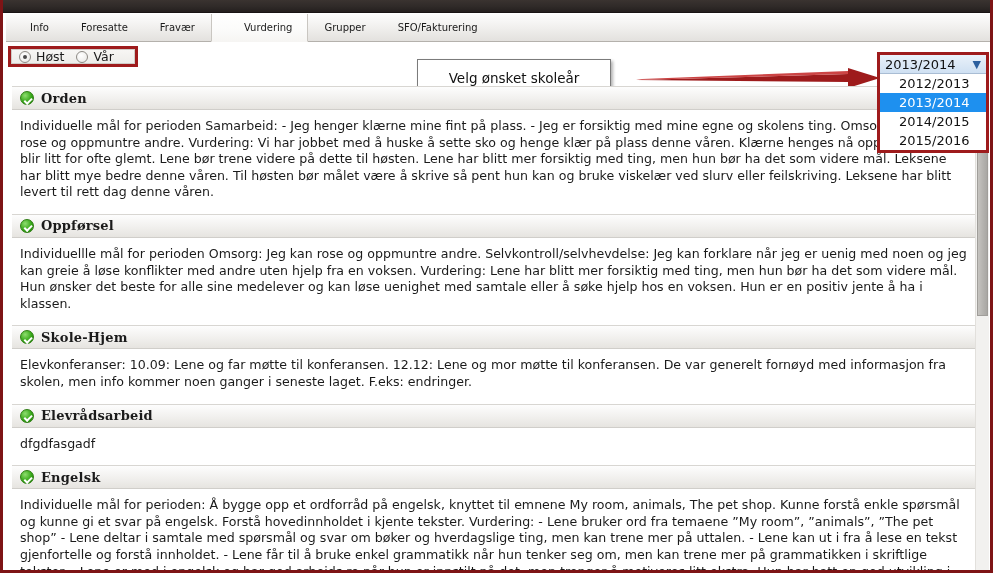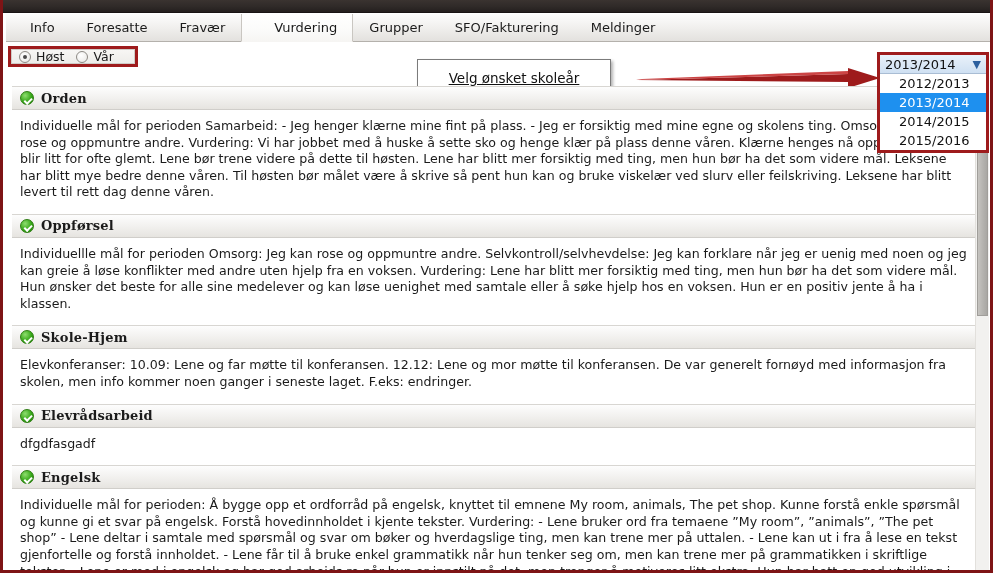--- a/index.html
+++ b/index.html
@@ -38,21 +38,21 @@
     background: linear-gradient(to bottom, #fdfdfd 0%, #f1f0ee 48%, #e3e1de 100%);
     border-bottom: 1px solid #b4b1ac;
     display: flex;
     align-items: stretch;
     padding-left: 8px;
   }
   .tab {
     display: flex;
     align-items: center;
     padding: 0 15px;
-    font-size: 13px;
+    font-size: 10px;
     color: #1b1b1b;
     border-left: 1px solid transparent;
     border-right: 1px solid transparent;
     white-space: nowrap;
     cursor: default;
   }
   .tab.active {
     background: linear-gradient(to bottom, #ffffff 0%, #fbfbfa 60%, #f6f5f3 100%);
     border-left: 1px solid #c9c6c1;
     border-right: 1px solid #c9c6c1;
@@ -105,21 +105,21 @@
 
   
   .callout {
     position: absolute;
     left: 411px; top: 17px;
     width: 194px; height: 38px;
     background: #ffffff;
     border: 1px solid #7b7b7b;
     box-shadow: 2px 2px 3px rgba(0,0,0,0.30);
     display: flex; align-items: center; justify-content: center;
-    font-size: 13.5px; color: #111111; text-decoration: underline;
+    font-size: 13.5px; color: #111111;
   }
 
   
   .arrow-svg { position: absolute; left: 630px; top: 26px; }
 
   
   .dd-wrap {
     position: absolute;
     left: 871px; top: 10px;
     width: 112px;
@@ -227,23 +227,20 @@
         <span>Fravær</span>
       </div>
       <div class="tab active">
         <span>Vurdering</span>
       </div>
       <div class="tab">
         <span>Grupper</span>
       </div>
       <div class="tab">
         <span>SFO/Fakturering</span>
-      </div>
-      <div class="tab">
-        <span>Meldinger</span>
       </div>
     </div>
 
   <div class="content">
 
     <div class="season-wrap">
       <div class="season-inner" id="seasonGroup">
           <label class="radio-item">
             <span class="radio-dot checked"></span>
             <span>Høst</span>

